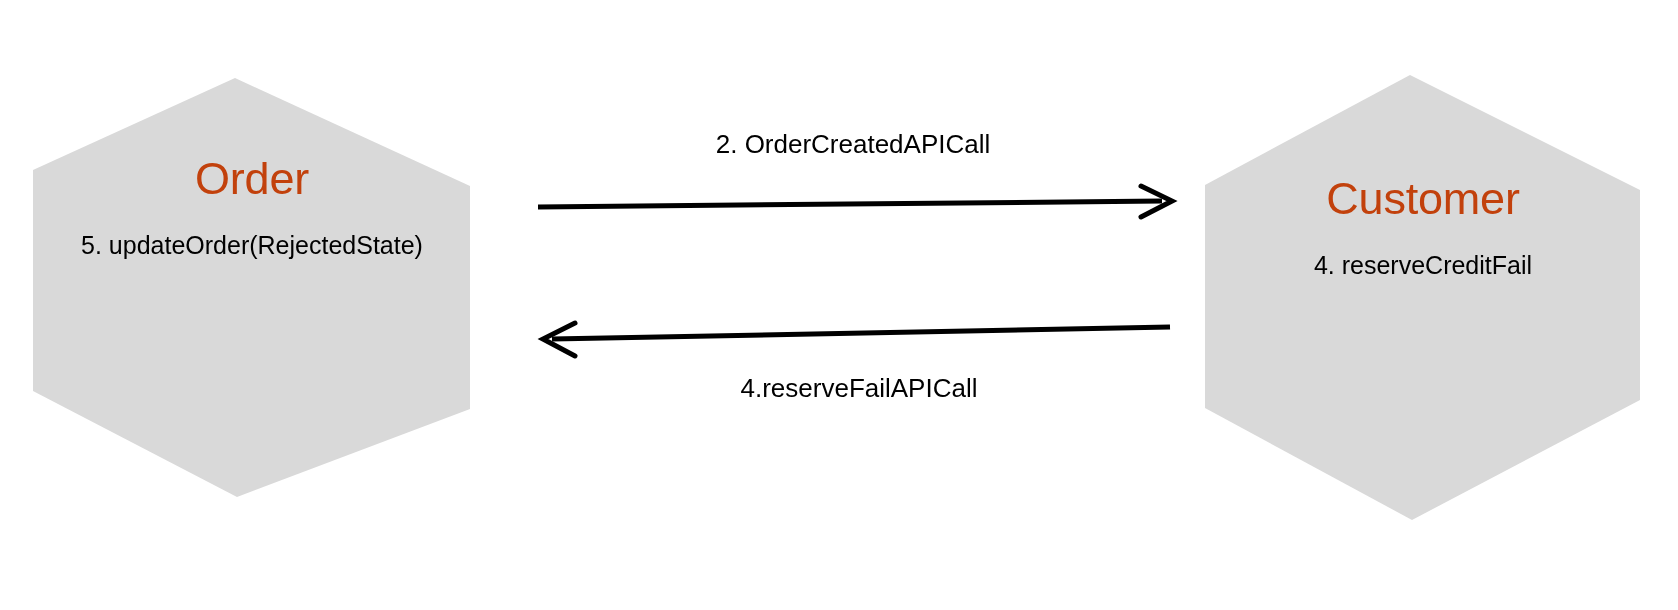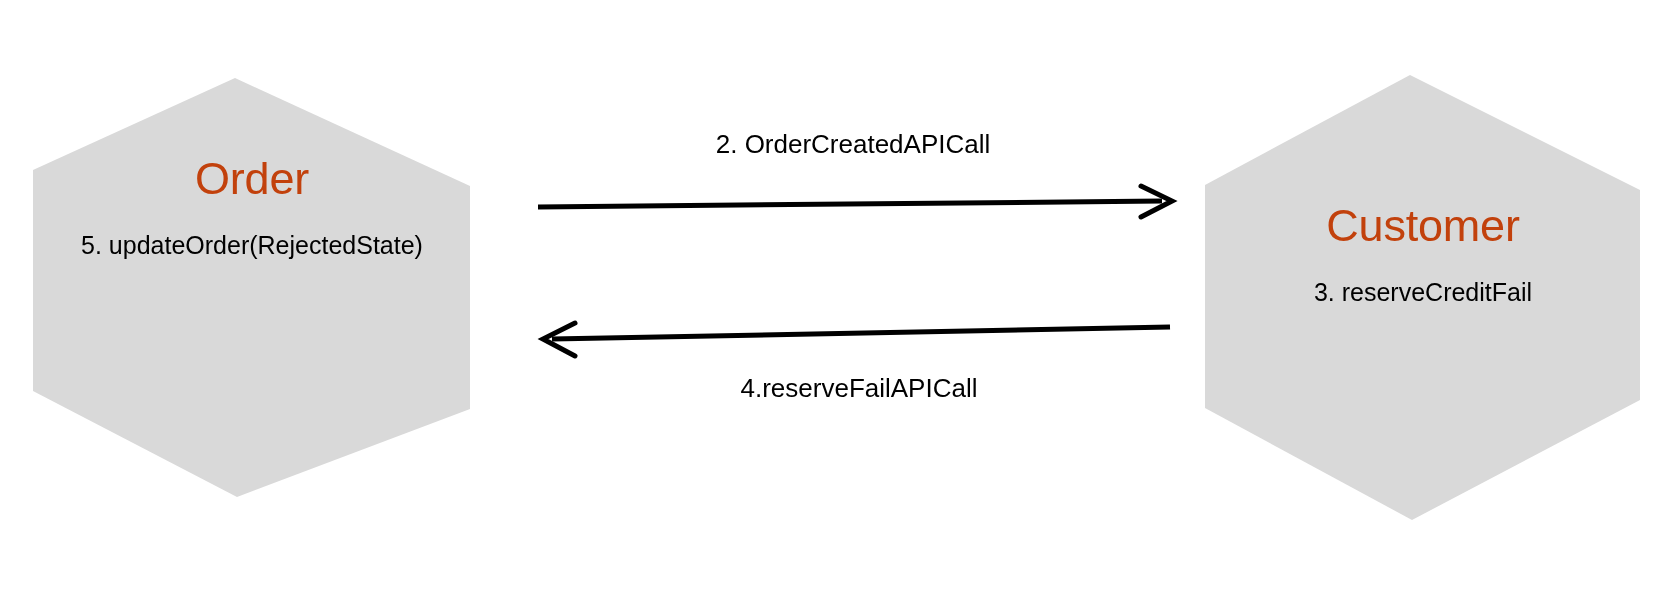--- a/index.html
+++ b/index.html
@@ -51,21 +51,20 @@
     width: 438px;
   }
   #order-text .node-title { margin-bottom: 30px; }
   #order-text .node-line { margin-bottom: 28px; }
   #order-text .node-line:last-child { margin-bottom: 0; }
 
   #customer-text {
     left: 1205px;
     top: 175px;
     width: 436px;
-    margin-top: 27px;
   }
   #customer-text .node-title { margin-bottom: 30px; }
 
   
   .edge-label {
     position: absolute;
     font-size: 26px;
     line-height: 1.1;
     color: #000000;
     text-align: center;
@@ -105,20 +104,20 @@
     </g>
   </svg>
 
   <div class="node-text" id="order-text">
     <div class="node-title">Order</div>
     <div class="node-line">5. updateOrder(RejectedState)</div>
   </div>
 
   <div class="node-text" id="customer-text">
     <div class="node-title">Customer</div>
-    <div class="node-line">3. reserveCreditFail</div>
+    <div class="node-line">4. reserveCreditFail</div>
   </div>
 
   <div class="edge-label" id="label-order-created">2. OrderCreatedAPICall</div>
 
   <div class="edge-label" id="label-reserve-fail">4.reserveFailAPICall</div>
 
 </div>
 
 </body></html>

